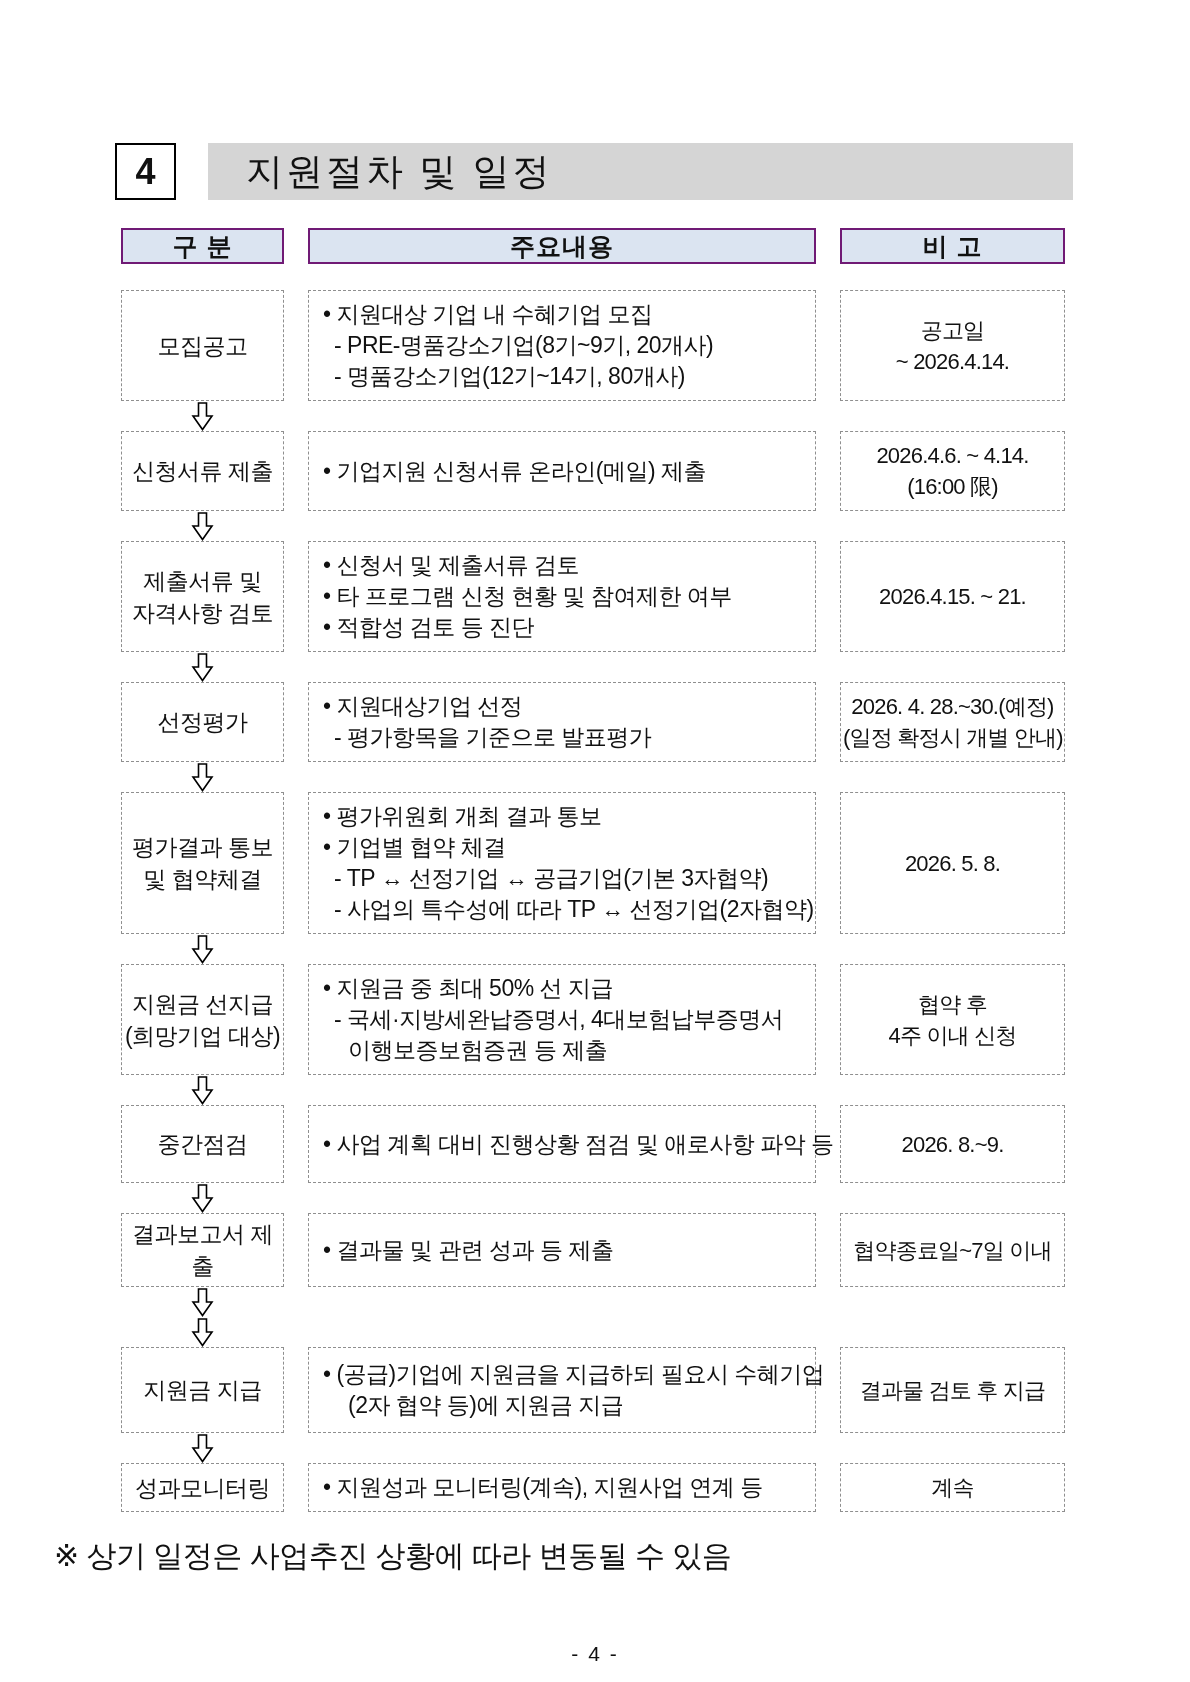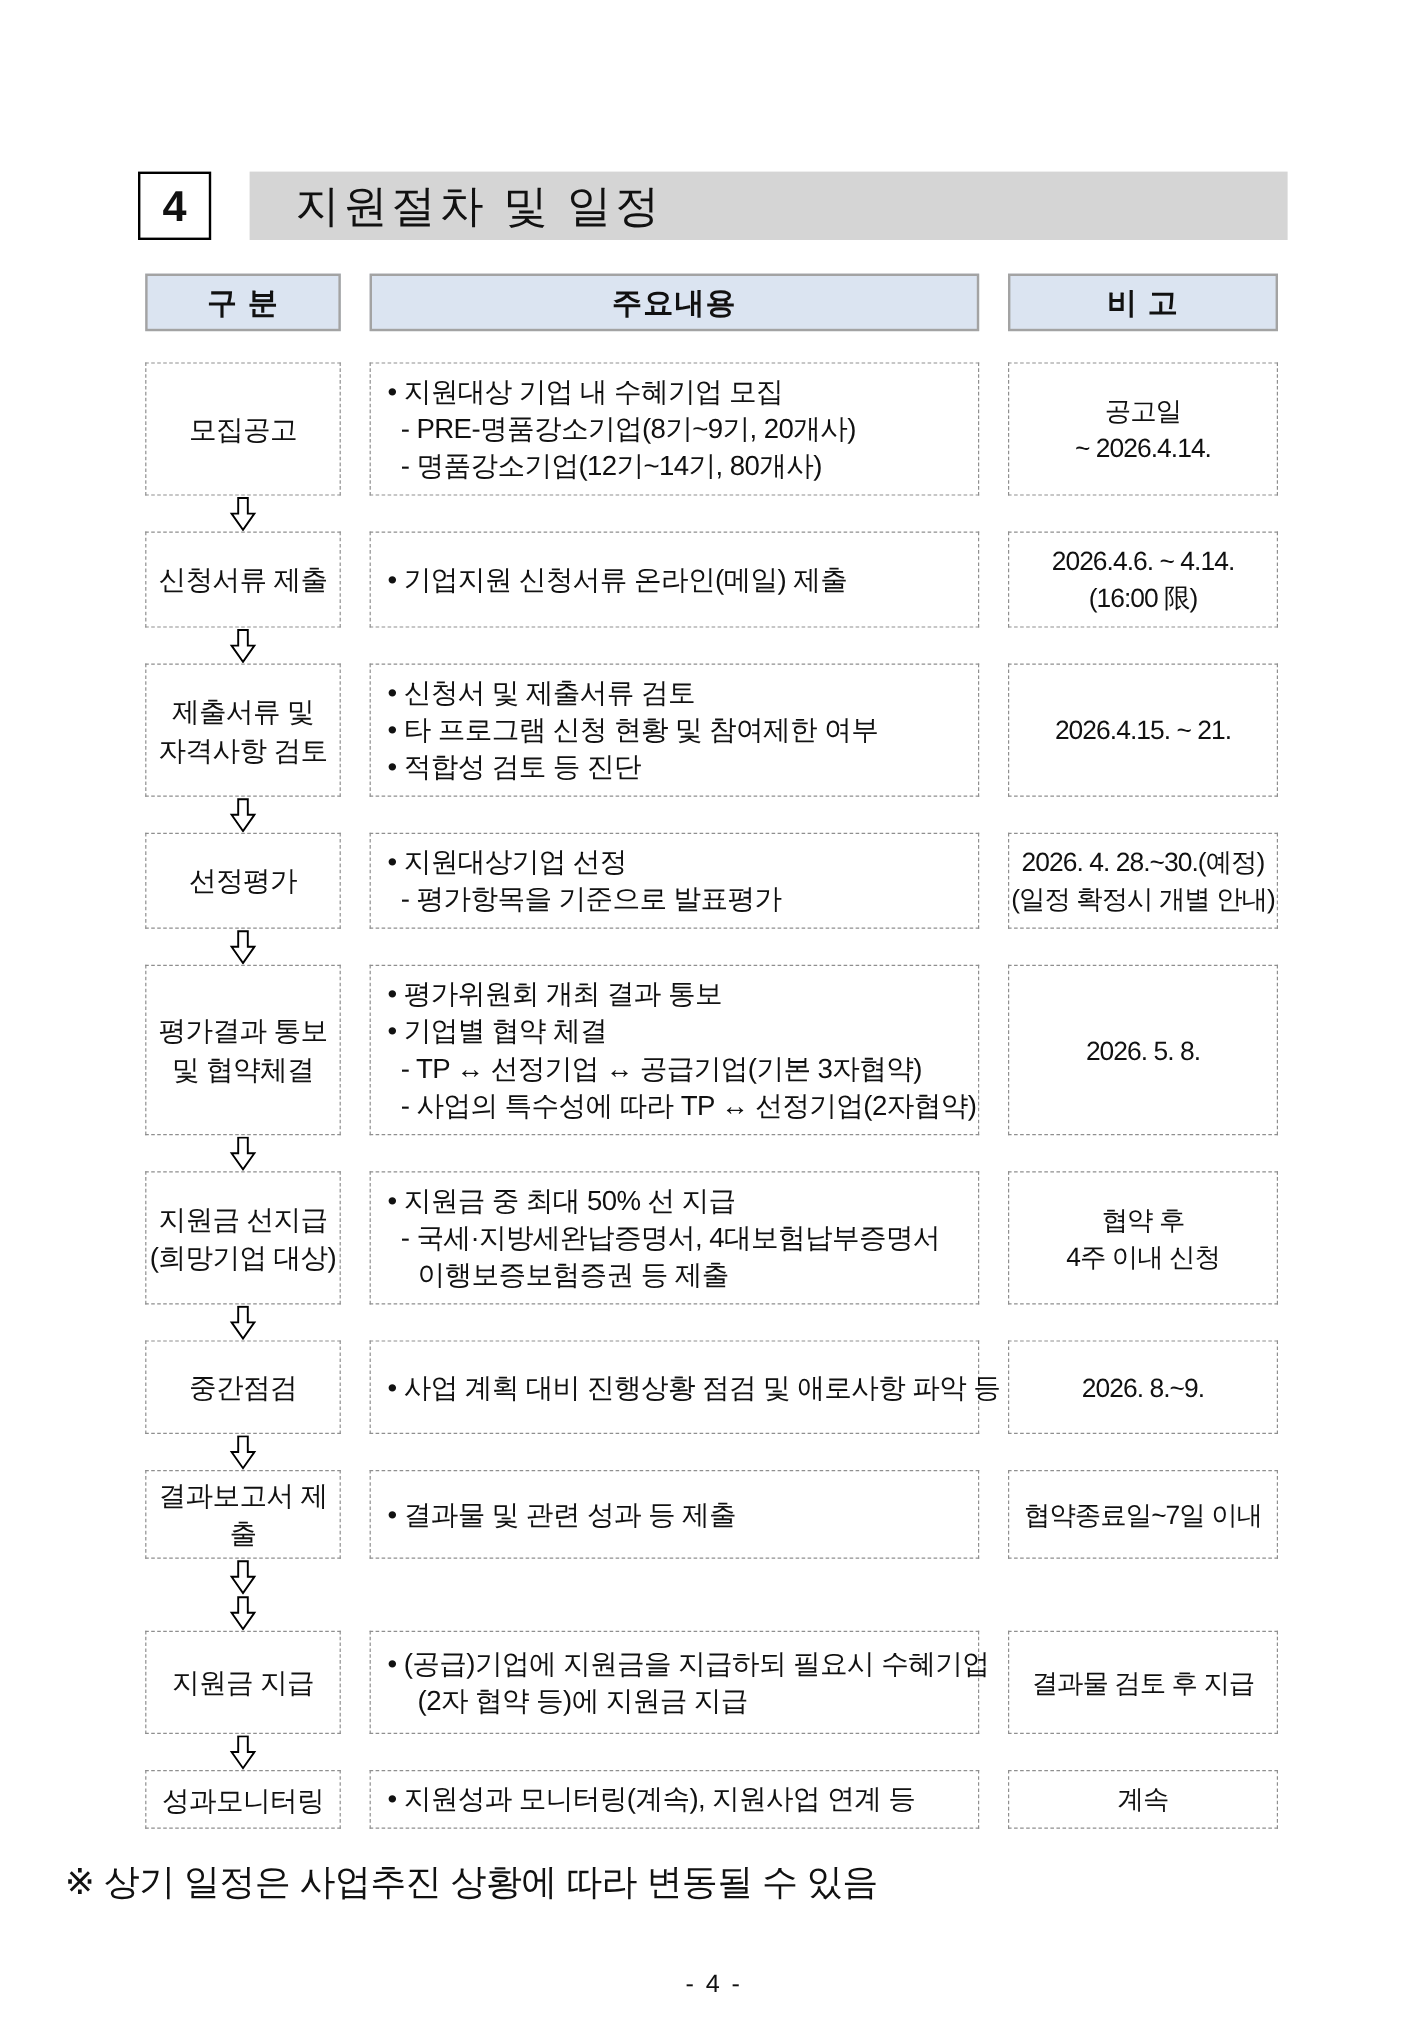--- a/index.html
+++ b/index.html
@@ -24,37 +24,37 @@
     flex:1; margin-left:32px; background:var(--band-bg,#d5d5d5);
     display:flex; align-items:center; padding-left:38px;
     font-size:37px; font-weight:400; letter-spacing:3px;
   }
   
   .thead {
     display:grid; grid-template-columns:163px 508px 225px; column-gap:24px;
     margin:28px 125px 0 121px;
   }
   .hcell {
-    background:var(--header-bg,#dbe4f1); border:2px solid #a3a3a3; height:48px;
+    background:var(--header-bg,#dbe4f1); border:2px solid #701a75; height:36px;
     display:flex; align-items:center; justify-content:center;
     font-size:25px; font-weight:700; letter-spacing:1px;
   }
   
   .flow { margin:26px 125px 0 121px; width:944px; display:flex; flex-direction:column; }
   .proc-row { display:grid; grid-template-columns:163px 508px 225px; column-gap:24px; }
   .cell { border:1.5px dashed #8f8f8f; display:flex; flex-direction:column; justify-content:center; background:#fff; }
   .cat-cell { align-items:center; text-align:center; padding:4px 2px; }
   .cat-line { font-size:23px; line-height:32px; letter-spacing:-0.5px; }
   .content-cell { padding:8px 12px; }
   .content-line { font-size:23px; line-height:31px; letter-spacing:-0.5px; white-space:nowrap; }
   .indent-0 { padding-left:2px; }
   .indent-1 { padding-left:13px; }
   .indent-2 { padding-left:27px; }
   .b { font-weight:400;text-align:center; }
-  .remark-cell { align-items:center; text-align:center; padding:4px 2px; }
+  .remark-cell { text-align:center; padding:4px 2px; }
   .remark-line { font-size:22px; line-height:31px; letter-spacing:-0.8px; white-space:nowrap; }
   .row-1{min-height:105px} .row-2{min-height:80px} .row-3{min-height:92px}
   .row-4{min-height:76px}  .row-5{min-height:124px} .row-6{min-height:107px}
   .row-7{min-height:78px}  .row-8{min-height:46px} .row-9{min-height:90px}
   .row-10{min-height:86px} .row-11{min-height:46px}
   .arrow-row { height:30px; width:163px; display:flex; align-items:center; justify-content:center; }
   
   .footnote { margin:24px 0 0 54px; font-size:30px; letter-spacing:-0.5px; }
   .page-number { position:absolute; top:1642px; left:0; width:100%; text-align:center; font-size:21px; letter-spacing:2px; }
 </style>

